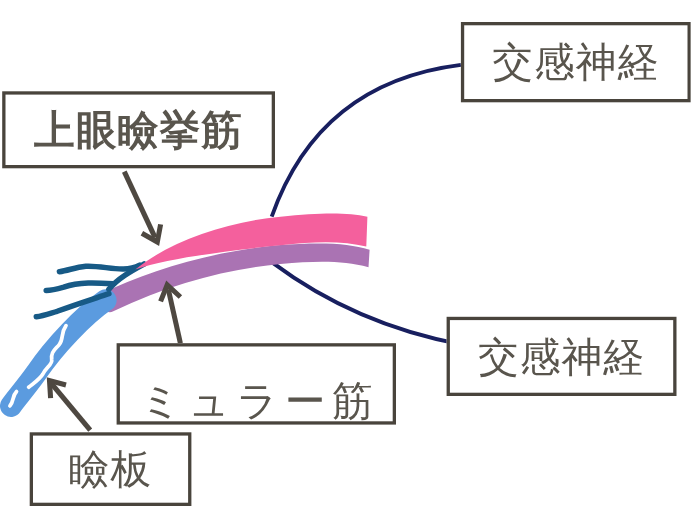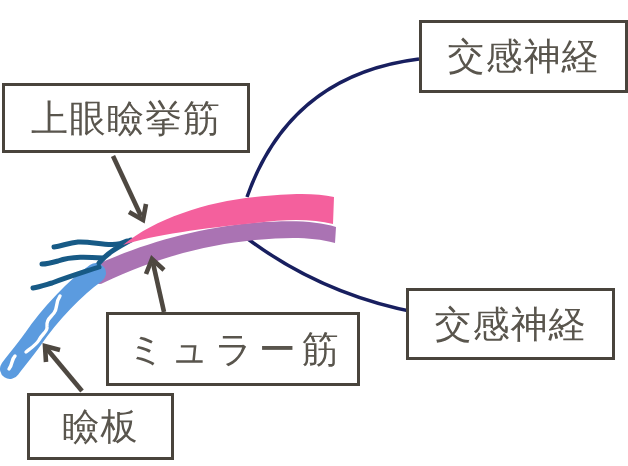--- a/index.html
+++ b/index.html
@@ -31,23 +31,23 @@
     background:#ffffff;
     border:3px solid var(--box_border);
     display:flex;align-items:center;justify-content:center;
     color:var(--text_gray);
     font-size:37px;
     letter-spacing:1px;
     white-space:nowrap;
     line-height:1;
   }
   .box-oculomotor {left:419px;top:20px; width:209px;height:73px;}
-  .box-levator    {left:2px;  top:83px; width:248px;height:70px;}
+  .box-levator    {left:2px;  top:83px; width:248px;height:70px;font-weight:bold;}
   .box-sympathetic{left:406px;top:288px;width:209px;height:72px;}
-  .box-muller     {left:106px;top:312px;width:254px;height:74px;letter-spacing:6px;}
+  .box-muller     {left:106px;top:312px;width:254px;height:74px;letter-spacing:6px;align-items:flex-end;}
   .box-muller .label-text{margin-right:-6px;}
   .box-tarsal     {left:27px; top:393px;width:147px;height:67px;}
 
   .band-pink  {fill:var(--levator_muscle_pink);}
   .band-purple{fill:var(--muller_muscle_purple);}
   .band-blue  {stroke:var(--tarsal_plate_blue);}
   .nerve      {stroke:var(--nerve_branch_blue);fill:none;stroke-width:5;stroke-linecap:round;}
   .connector  {stroke:var(--connector_navy);fill:none;stroke-width:3.5;}
   .arrow      {stroke:var(--arrow_gray);fill:none;stroke-width:4.6;}
   .squiggle   {stroke:#ffffff;fill:none;stroke-width:3.4;stroke-linecap:round;}

